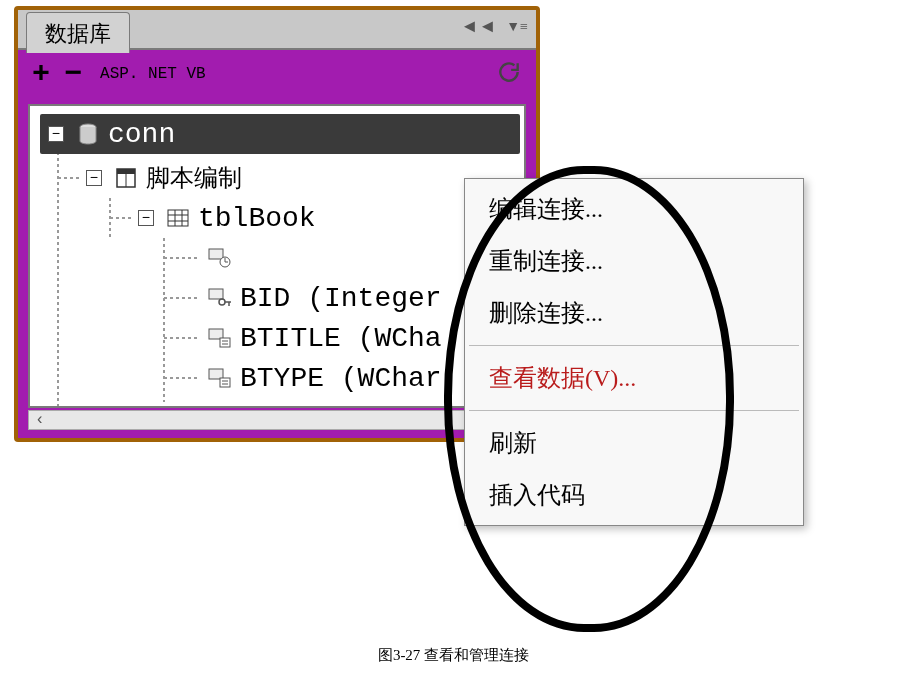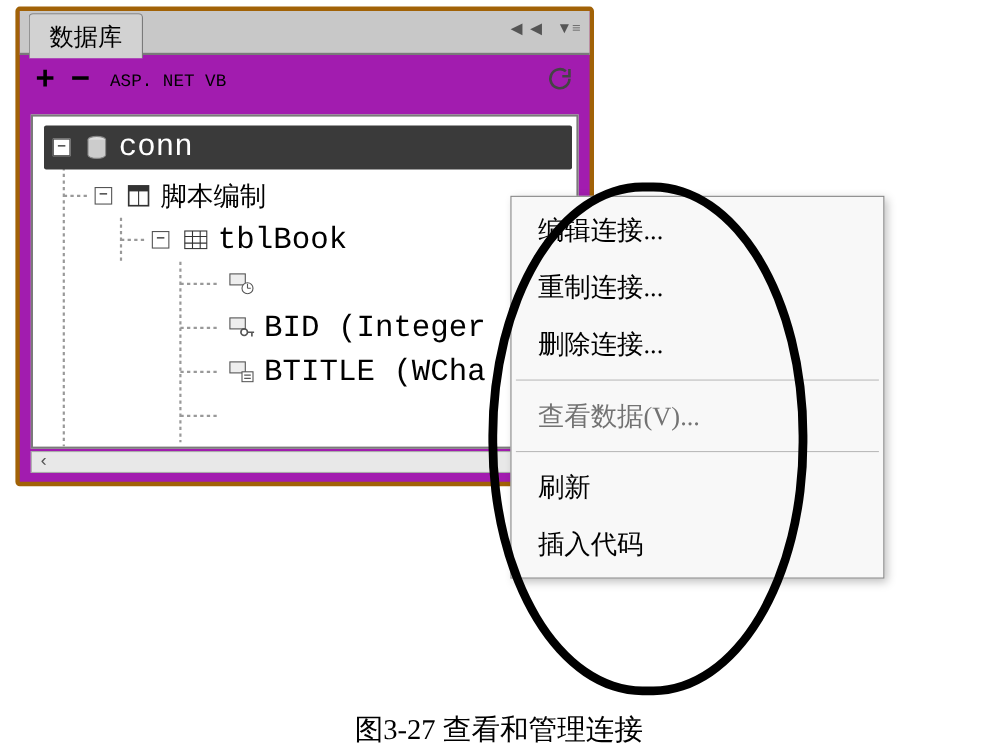--- a/index.html
+++ b/index.html
@@ -139,21 +139,21 @@
     border: 1px solid #888;
     box-shadow: 3px 3px 8px rgba(0,0,0,.25);
     width: 340px;
     padding: 4px 0;
   }
   .menu-item {
     padding: 10px 24px;
     font-size: 24px;
     cursor: pointer;
   }
-  .menu-item.disabled { color: #737373; }
+  .menu-item.disabled { color: #b91c1c; }
   .menu-sep {
     height: 0;
     border-top: 1px solid #bbb;
     margin: 6px 4px;
   }
   .highlight-oval {
     position: absolute;
     left: -20px;
     top: -12px;
     width: 290px;
@@ -161,21 +161,21 @@
     border: 8px solid #000;
     border-radius: 140px / 230px;
     pointer-events: none;
   }
   .caption {
     position: absolute;
     left: 0;
     top: 646px;
     width: 907px;
     text-align: center;
-    font-size: 26px;
+    font-size: 15px;
     font-family: "SimSun","宋体",serif;
   }
 </style>
 </head>
 <body>
 
 <div class="panel">
   <div class="titlebar">
     <div class="title-tab">
       <span>数据库</span>
@@ -286,20 +286,31 @@
         <svg width="24" height="20" viewBox="0 0 24 20">
             <rect x="1" y="1" width="14" height="10" fill="#eee" stroke="#555"></rect>
             <rect x="12" y="10" width="10" height="9" fill="#fff" stroke="#555"></rect>
             <line x1="14" y1="13" x2="20" y2="13" stroke="#555"></line>
             <line x1="14" y1="16" x2="20" y2="16" stroke="#555"></line>
           </svg>
       </span>
       <span class="mono">BTITLE (WCha</span>
     </div>
 
+    <div class="node" style="padding-left:164px">
+      <span class="icon-slot">
+        <svg width="24" height="20" viewBox="0 0 24 20">
+            <rect x="1" y="1" width="14" height="10" fill="#eee" stroke="#555"></rect>
+            <rect x="12" y="10" width="10" height="9" fill="#fff" stroke="#555"></rect>
+            <line x1="14" y1="13" x2="20" y2="13" stroke="#555"></line>
+            <line x1="14" y1="16" x2="20" y2="16" stroke="#555"></line>
+          </svg>
+      </span>
+      <span class="mono">BTYPE (WChar</span>
+    </div>
 
     <div style="height:60px"></div>
 
     <div class="node" style="padding-left:46px">
       <span class="exp">+</span>
       <span class="icon-slot">
         <svg width="24" height="24" viewBox="0 0 24 24">
             <circle cx="10" cy="10" r="6" fill="#ddd" stroke="#333" stroke-width="2"></circle>
             <line x1="14" y1="14" x2="21" y2="21" stroke="#333" stroke-width="3"></line>
           </svg>

